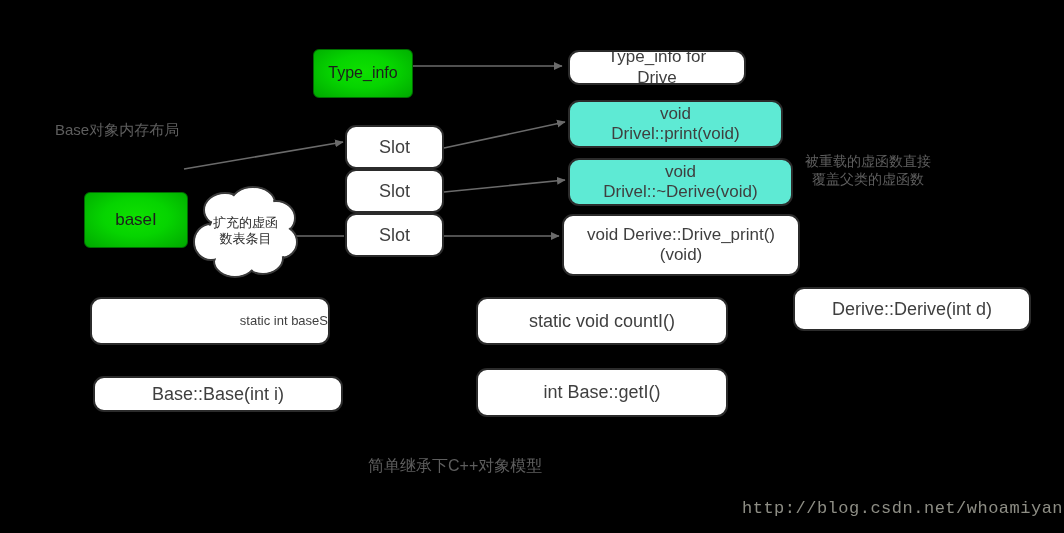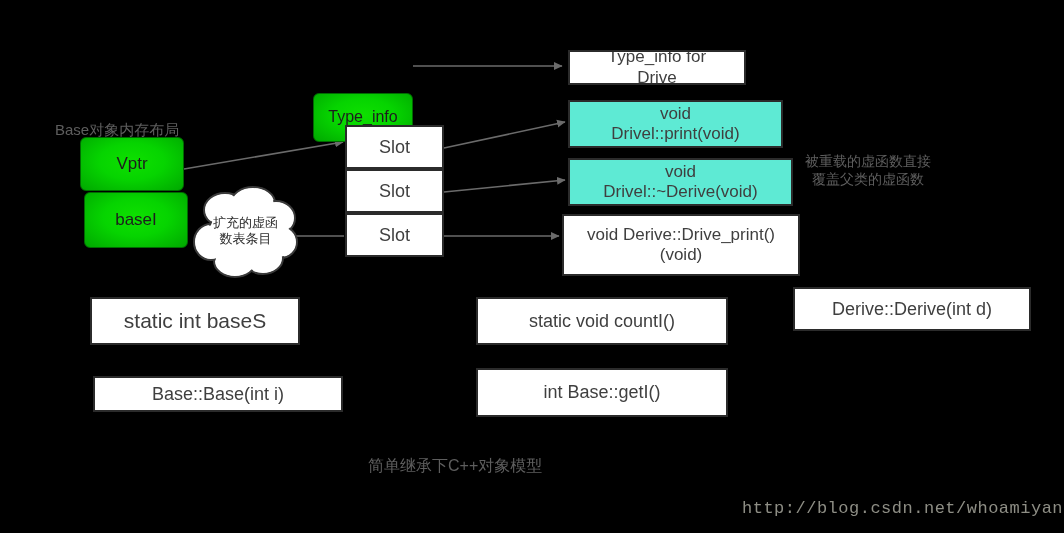--- a/index.html
+++ b/index.html
@@ -19,20 +19,21 @@
   }
   .node {
     position: absolute;
     box-sizing: border-box;
     display: flex;
     align-items: center;
     justify-content: center;
     text-align: center;
     color: #3a3a3a;
     line-height: 1.15;
+    border-radius: 11px;
   }
   
   .wbox {
     background: #ffffff;
     border: 2px solid #2b2b2b;
     color: #3f3f3f;
   }
   
   .ybox {
     background: #5eead4;
@@ -116,32 +117,29 @@
 
     <line x1="444" y1="192" x2="565" y2="180" stroke="#6b6b6b" stroke-width="1.6" marker-end="url(#arr)"></line>
 
     <line x1="444" y1="236" x2="559" y2="236" stroke="#6b6b6b" stroke-width="1.6" marker-end="url(#arr)"></line>
 
     <line x1="344" y1="236" x2="285" y2="236" stroke="#6b6b6b" stroke-width="1.6" marker-end="url(#arrL)"></line>
   </svg>
 
   <div class="label" style="left:55px; top:92px; font-size:15px;margin-top:28px;">Base对象内存布局</div>
 
-  <div class="node gbox rounded" style="left:313px; top:49px; width:100px; height:49px; font-size:16px;margin-top:44px;">
+  <div class="node gbox rounded" style="left:313px; top:49px; width:100px; height:49px; font-size:16px;">
     <span>Type_info</span>
   </div>
 
   <div class="node wbox clip-box" style="left:568px; top:50px; width:178px; height:35px; font-size:17px;">
     <span class="inner">Type_info for
 Drive</span>
   </div>
 
-  <div class="node gbox rounded" style="left:80px; top:137px; width:104px; height:54px; font-size:17px;">
-    <span>Vptr</span>
-  </div>
 
   <div class="node gbox rounded" style="left:84px; top:192px; width:104px; height:56px; font-size:17px;">
     <span>baseI</span>
   </div>
 
   <div class="cloud" style="left:193px; top:184px; width:105px; height:94px;">
     <svg width="105" height="94" viewBox="0 0 105 94">
       <g fill="#ffffff" stroke="#3a3a3a" stroke-width="2">
         <ellipse cx="32" cy="26" rx="21" ry="17"></ellipse>
         <ellipse cx="60" cy="19" rx="22" ry="16"></ellipse>
@@ -188,21 +186,21 @@
   </div>
 
   <div class="node wbox" style="left:562px; top:214px; width:238px; height:62px; font-size:17px; white-space:pre-line;">
     <span>void Derive::Drive_print()
 (void)</span>
   </div>
 
   <div class="label" style="left:805px; top:128px; font-size:14px; text-align:center;margin-top:24px;">被重载的虚函数直接
 覆盖父类的虚函数</div>
 
-  <div class="node wbox" style="left:90px; top:297px; width:210px; height:48px; font-size:21px;">
+  <div class="node wbox" style="left:90px; top:297px; width:240px; height:48px; font-size:13px;justify-content:flex-end;">
     <span>static int baseS</span>
   </div>
 
   <div class="node wbox" style="left:93px; top:376px; width:250px; height:36px; font-size:18px;">
     <span>Base::Base(int i)</span>
   </div>
 
   <div class="node wbox" style="left:476px; top:297px; width:252px; height:48px; font-size:18px;">
     <span>static void countI()</span>
   </div>

